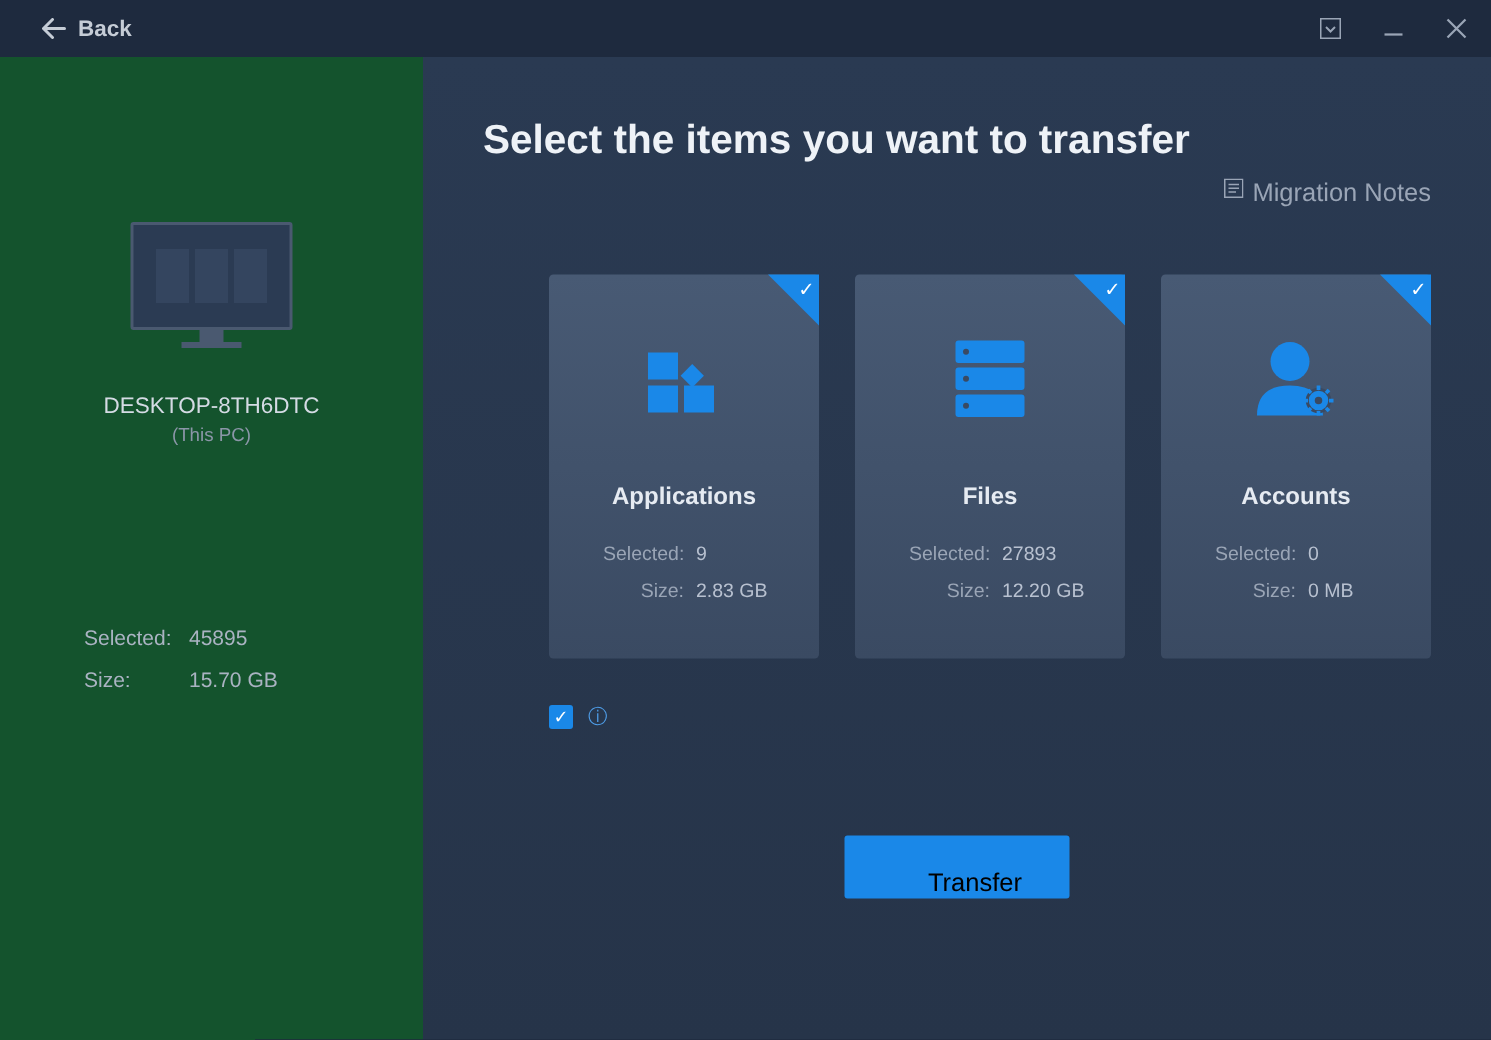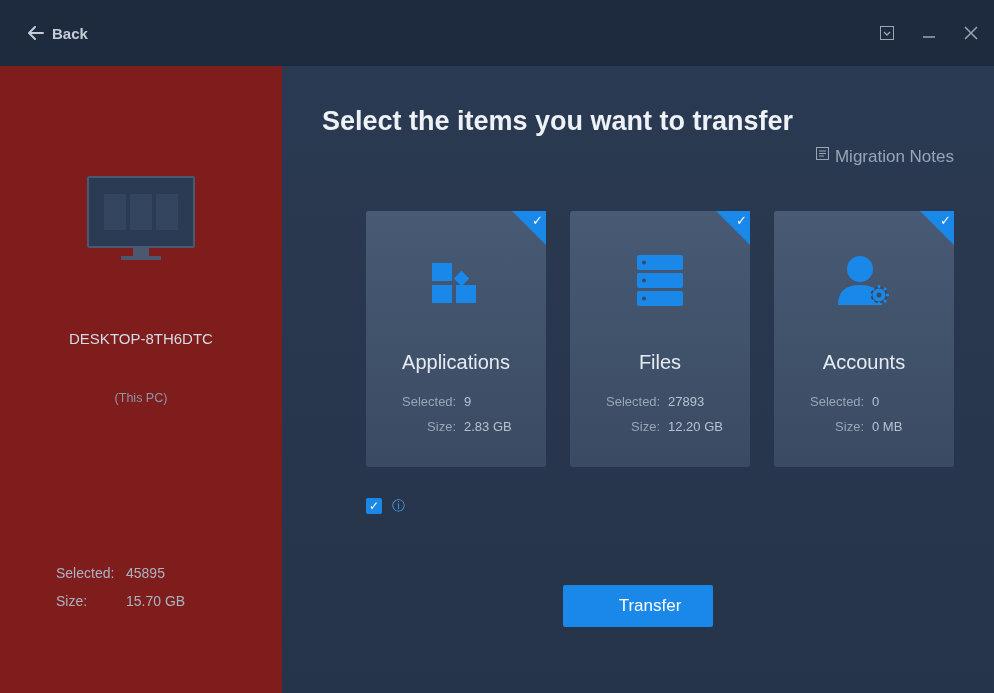--- a/index.html
+++ b/index.html
@@ -7,21 +7,21 @@
     width: 994px;
     height: 693px;
     background: #1e2a3e;
     font-family: "Segoe UI", Arial, sans-serif;
     color: #c5ccd6;
     overflow: hidden;
     display: flex;
     flex-direction: column;
   }
   .titlebar {
-    height: 66px;
+    height: 38px;
     display: flex;
     align-items: center;
     justify-content: space-between;
     padding: 0 12px 0 28px;
     background: #1e2a3e;
   }
   .back-btn {
     display: flex;
     align-items: center;
     gap: 8px;
@@ -43,26 +43,25 @@
     justify-content: center;
     cursor: pointer;
     color: #b0b9c7;
   }
   .content {
     flex: 1;
     display: flex;
   }
   .sidebar {
     width: 286px;
-    background: #7f1d1d;
+    background: #14532d;
     display: flex;
     flex-direction: column;
     align-items: center;
     padding-top: 110px;
-    gap: 40px;
   }
   .monitor {
     width: 108px;
     height: 90px;
     margin-bottom: 24px;
     position: relative;
   }
   .monitor-screen {
     width: 108px;
     height: 72px;
@@ -177,22 +176,22 @@
   }
   .card-icon {
     height: 80px;
     display: flex;
     align-items: center;
     justify-content: center;
     margin-bottom: 30px;
   }
   .card-title {
     color: #e6ebf2;
-    font-size: 20px;
-    font-weight: 400;
+    font-size: 16px;
+    font-weight: 700;
     margin-bottom: 20px;
   }
   .card-stats {
     width: 100%;
     padding-left: 36px;
     display: flex;
     flex-direction: column;
     gap: 10px;
   }
   .card-stat {
@@ -229,27 +228,27 @@
   .help-icon {
     color: #4e9de8;
     font-size: 13px;
     cursor: pointer;
   }
   .transfer-btn {
     margin: 70px auto 0 auto;
     width: 150px;
     height: 42px;
     background: #1a88e8;
-    color: #ffffff;
+    color: #000000;
     font-size: 17px;
     border: none;
     border-radius: 2px;
     cursor: pointer;
     display: flex;
-    align-items: center;
+    align-items: flex-end;
     justify-content: center;
     padding-left: 24px;
   }
 </style>
 </head>
 <body>
 
 <div class="titlebar">
   <div class="back-btn">
     <svg width="16" height="14" viewBox="0 0 16 14">

